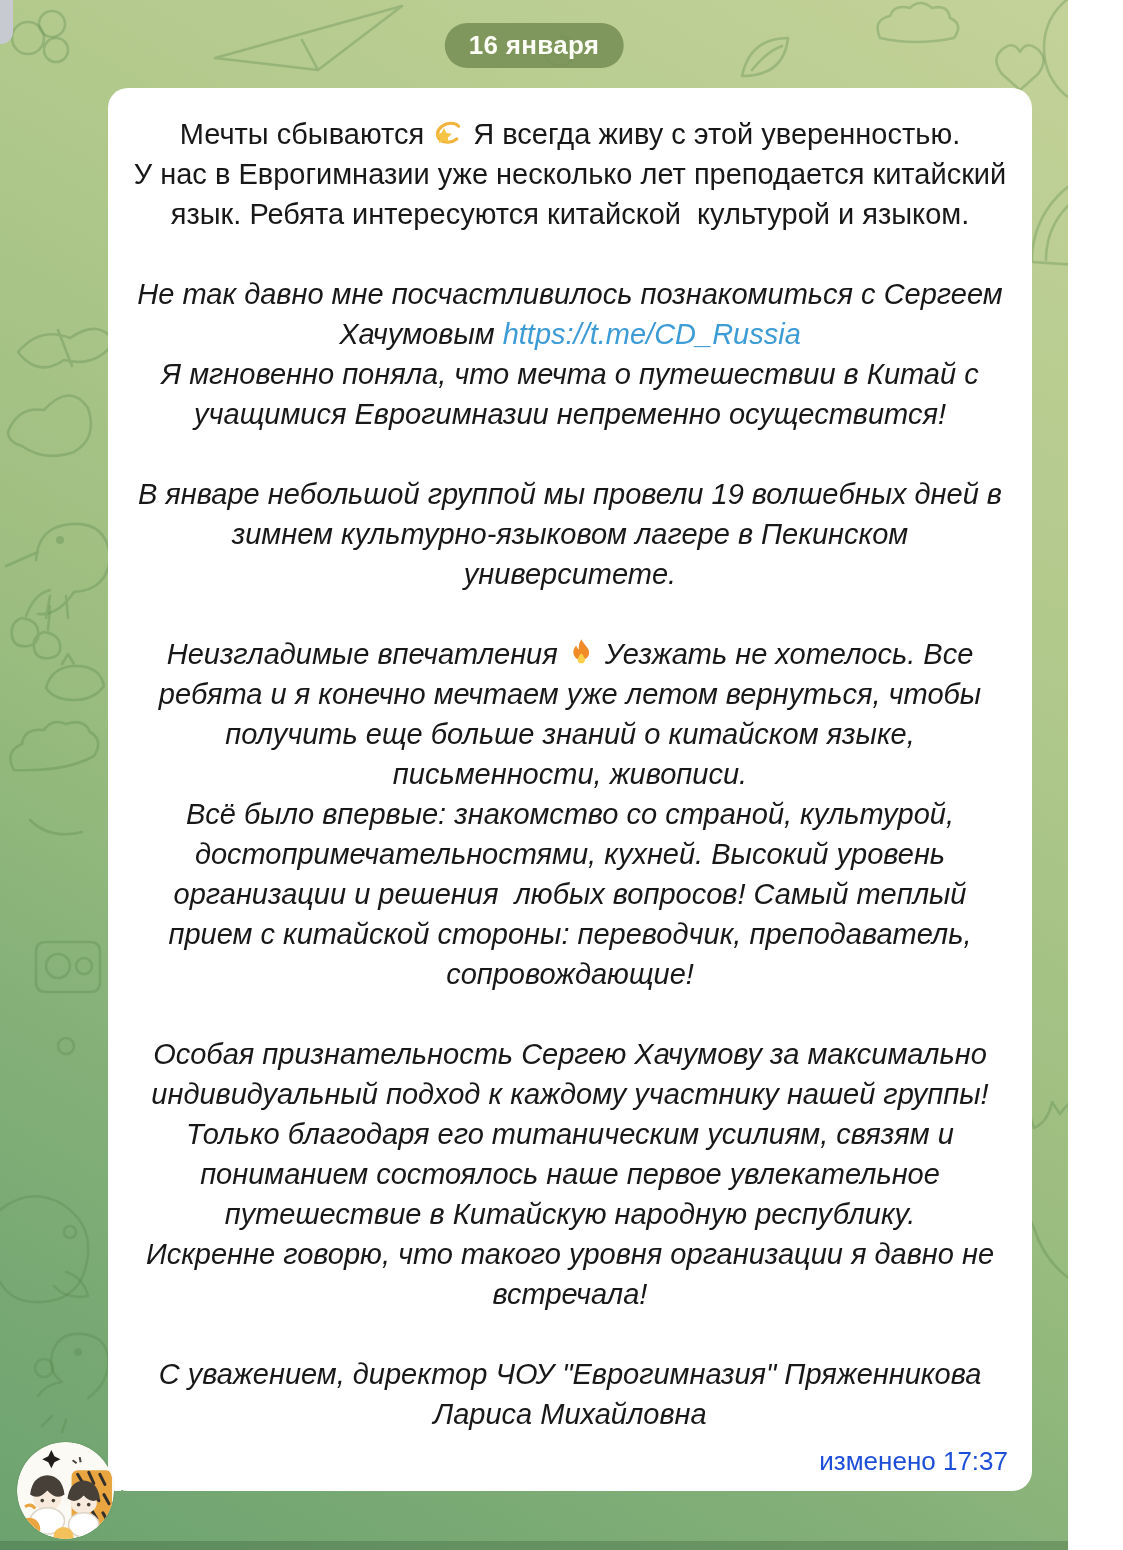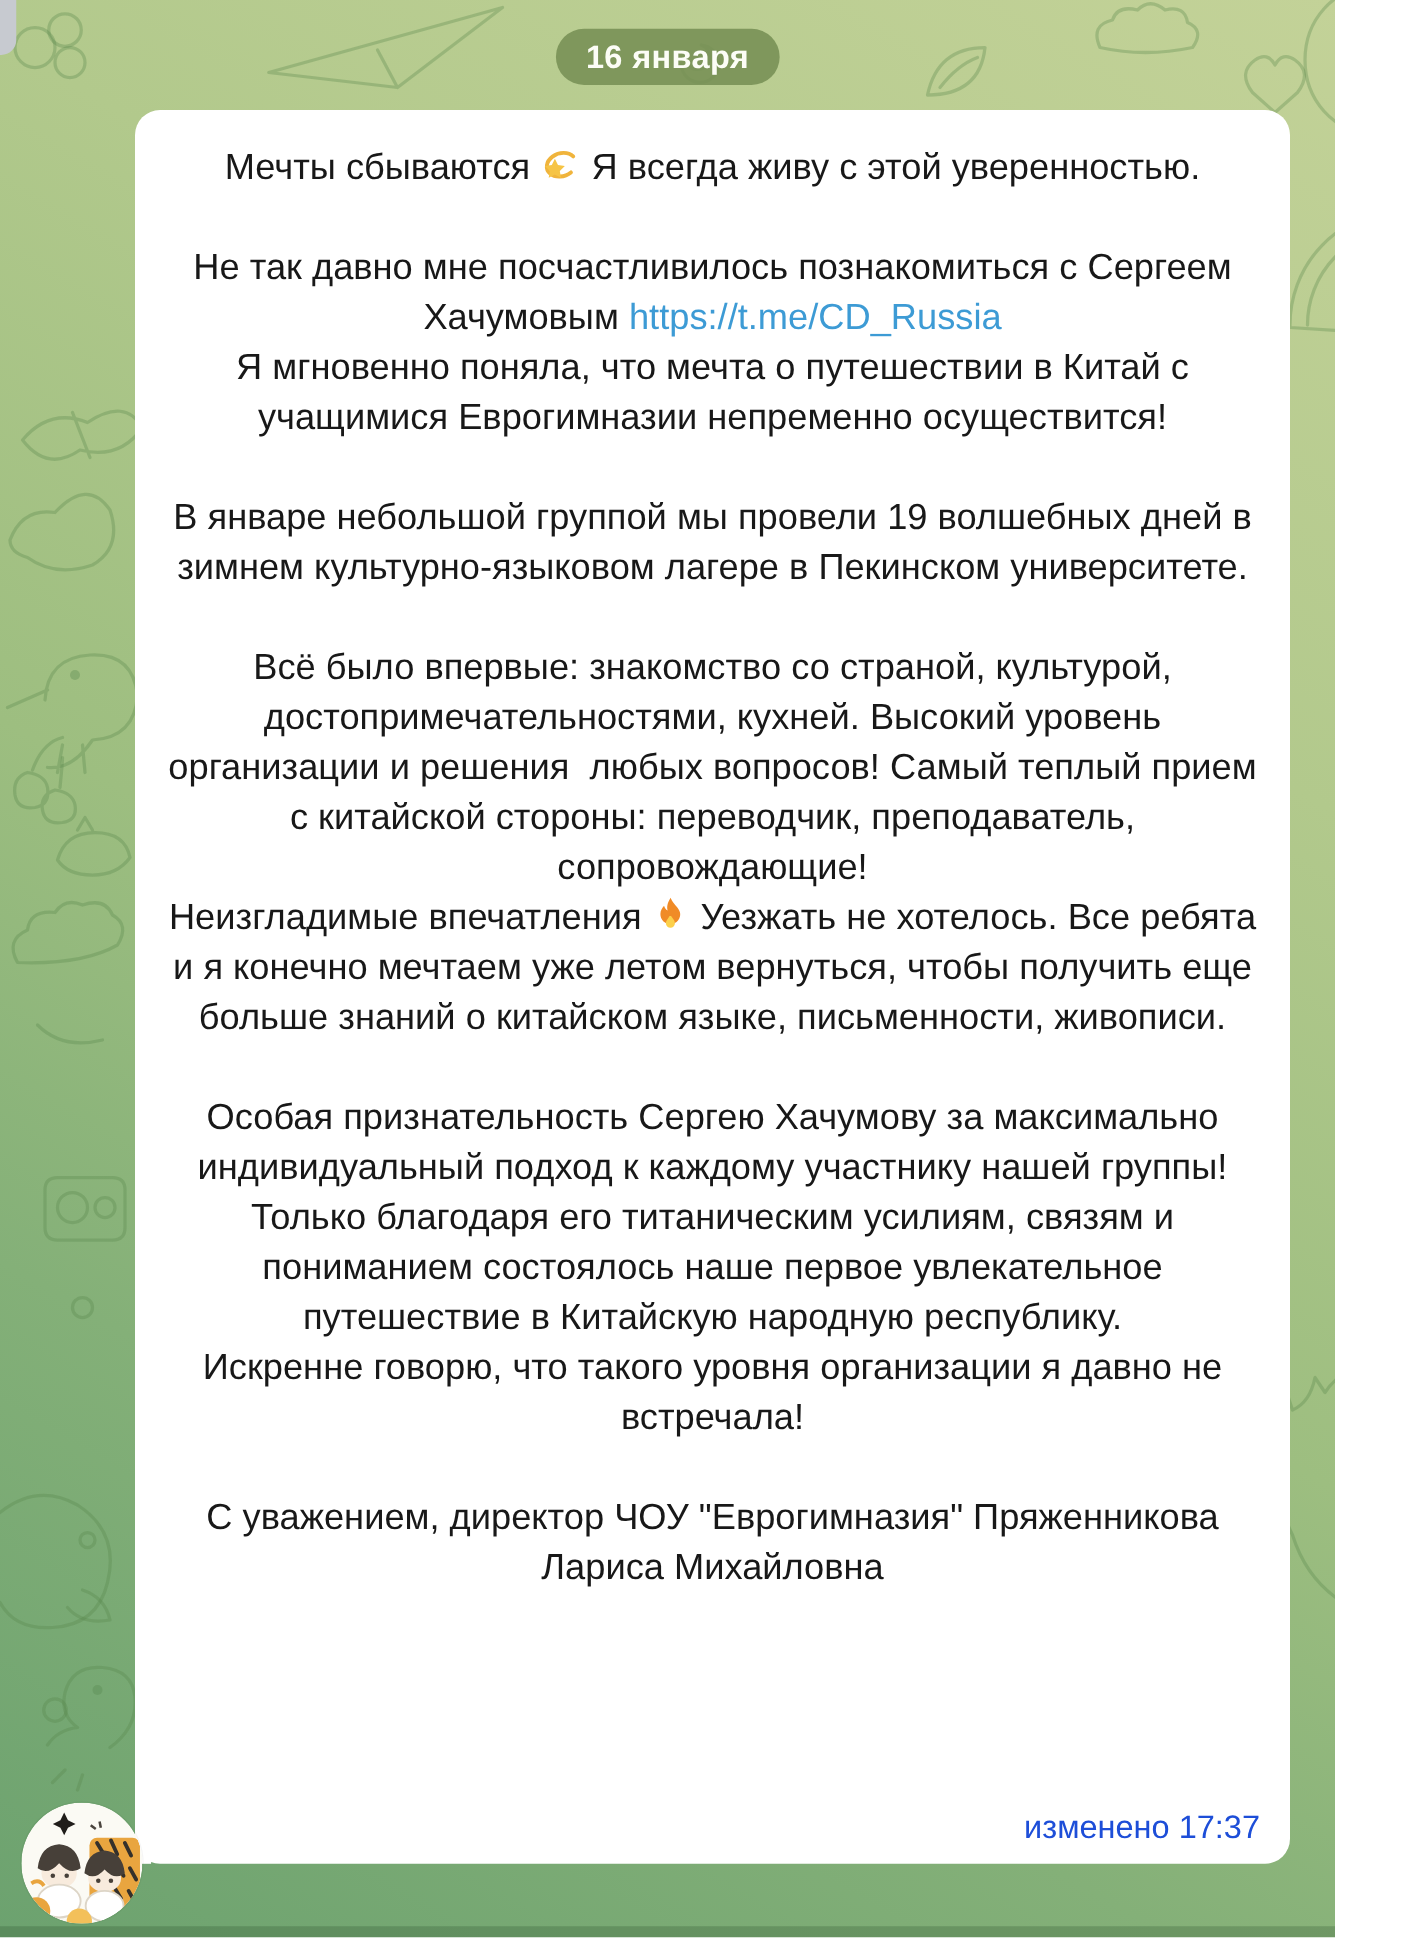--- a/index.html
+++ b/index.html
@@ -30,21 +30,21 @@
     box-sizing:border-box;background:#ffffff;border-radius:20px;
     padding:26px 22px 18px 22px;
     color:#181818;font-size:29px;line-height:40px;text-align:center;
   }
   .bubble::after{
     content:"";position:absolute;left:-9px;bottom:0;
     border:11px solid transparent;border-right-color:#ffffff;border-bottom-color:#ffffff;
     border-bottom-left-radius:8px;
   }
   .pline{white-space:pre-wrap;}
-  .para + .para{margin-top:40px;}
+  .para + .para{margin-top:40px;font-style:italic;}
   .link{color:#3d9bd5;text-decoration:none;cursor:pointer;}
   .emoji{display:inline-block;vertical-align:-5px;line-height:0;}
   .edited{
     position:absolute;right:24px;bottom:10px;
     color:#1d4ed8;font-size:26px;
   }
   .avatar{
     position:absolute;left:17px;top:1442px;width:97px;height:97px;
     border-radius:50%;overflow:hidden;z-index:5;box-shadow:0 0 0 1px rgba(0,0,0,0.04);
     cursor:pointer;
@@ -120,37 +120,38 @@
     <span>16 января</span>
   </div>
 
   <div class="bubble">
 
     <div class="para">
       <div class="pline"><span>Мечты сбываются </span><span class="emoji"><svg width="33" height="33" viewBox="0 0 36 36">
               <path d="M29,11 A13,10 -18 1 0 27,25" fill="none" stroke="#f0b43c" stroke-width="3.4" stroke-linecap="round"></path>
               <path d="M13,13 l2.7,5.5 6,0.9 -4.4,4.3 1,6 -5.3,-2.9 -5.4,2.9 1,-6 -4.3,-4.3 6,-0.9 z" fill="#f6c445" stroke="none"></path>
             </svg></span><span> Я всегда живу с этой уверенностью.</span></div>
+      <div class="pline"><span>У нас в Еврогимназии уже несколько лет преподается китайский язык. Ребята интересуются китайской  культурой и языком.</span></div>
     </div>
 
     <div class="para">
       <div class="pline"><span>Не так давно мне посчастливилось познакомиться с Сергеем Хачумовым </span><a class="link">https://t.me/CD_Russia</a></div>
       <div class="pline"><span>Я мгновенно поняла, что мечта о путешествии в Китай с учащимися Еврогимназии непременно осуществится!</span></div>
     </div>
 
     <div class="para">
       <div class="pline"><span>В январе небольшой группой мы провели 19 волшебных дней в зимнем культурно-языковом лагере в Пекинском университете.</span></div>
     </div>
 
     <div class="para">
-      <div class="pline"><span>Всё было впервые: знакомство со страной, культурой, достопримечательностями, кухней. Высокий уровень организации и решения  любых вопросов! Самый теплый прием с китайской стороны: переводчик, преподаватель, сопровождающие!</span></div>
       <div class="pline"><span>Неизгладимые впечатления </span><span class="emoji"><svg width="31" height="33" viewBox="0 0 36 36">
               <path d="M18,2.5 c2.5,6.5 7.5,8.5 8.8,14 a9.2,9.2 0 1 1 -18.3,1.2 c0,-3.4 1.6,-5.6 3.4,-7.8 c0.5,2.2 1.6,3.4 3.3,4.5 c-1.2,-4.4 0.6,-8.5 2.8,-11.9 z" fill="#f08b27" stroke="none"></path>
               <path d="M18.4,19.5 c1.8,2.8 3.6,4 3.6,6.8 a4.2,4.2 0 1 1 -8.4,0 c0,-2.8 2,-4 3.4,-6.8 z" fill="#fcd04b" stroke="none"></path>
             </svg></span><span> Уезжать не хотелось. Все ребята и я конечно мечтаем уже летом вернуться, чтобы получить еще больше знаний о китайском языке, письменности, живописи.</span></div>
+      <div class="pline"><span>Всё было впервые: знакомство со страной, культурой, достопримечательностями, кухней. Высокий уровень организации и решения  любых вопросов! Самый теплый прием с китайской стороны: переводчик, преподаватель, сопровождающие!</span></div>
     </div>
 
     <div class="para">
       <div class="pline"><span>Особая признательность Сергею Хачумову за максимально индивидуальный подход к каждому участнику нашей группы! Только благодаря его титаническим усилиям, связям и пониманием состоялось наше первое увлекательное путешествие в Китайскую народную республику.</span></div>
       <div class="pline"><span>Искренне говорю, что такого уровня организации я давно не встречала!</span></div>
     </div>
 
     <div class="para">
       <div class="pline"><span>С уважением, директор ЧОУ "Еврогимназия" Пряженникова Лариса Михайловна</span></div>
     </div>

